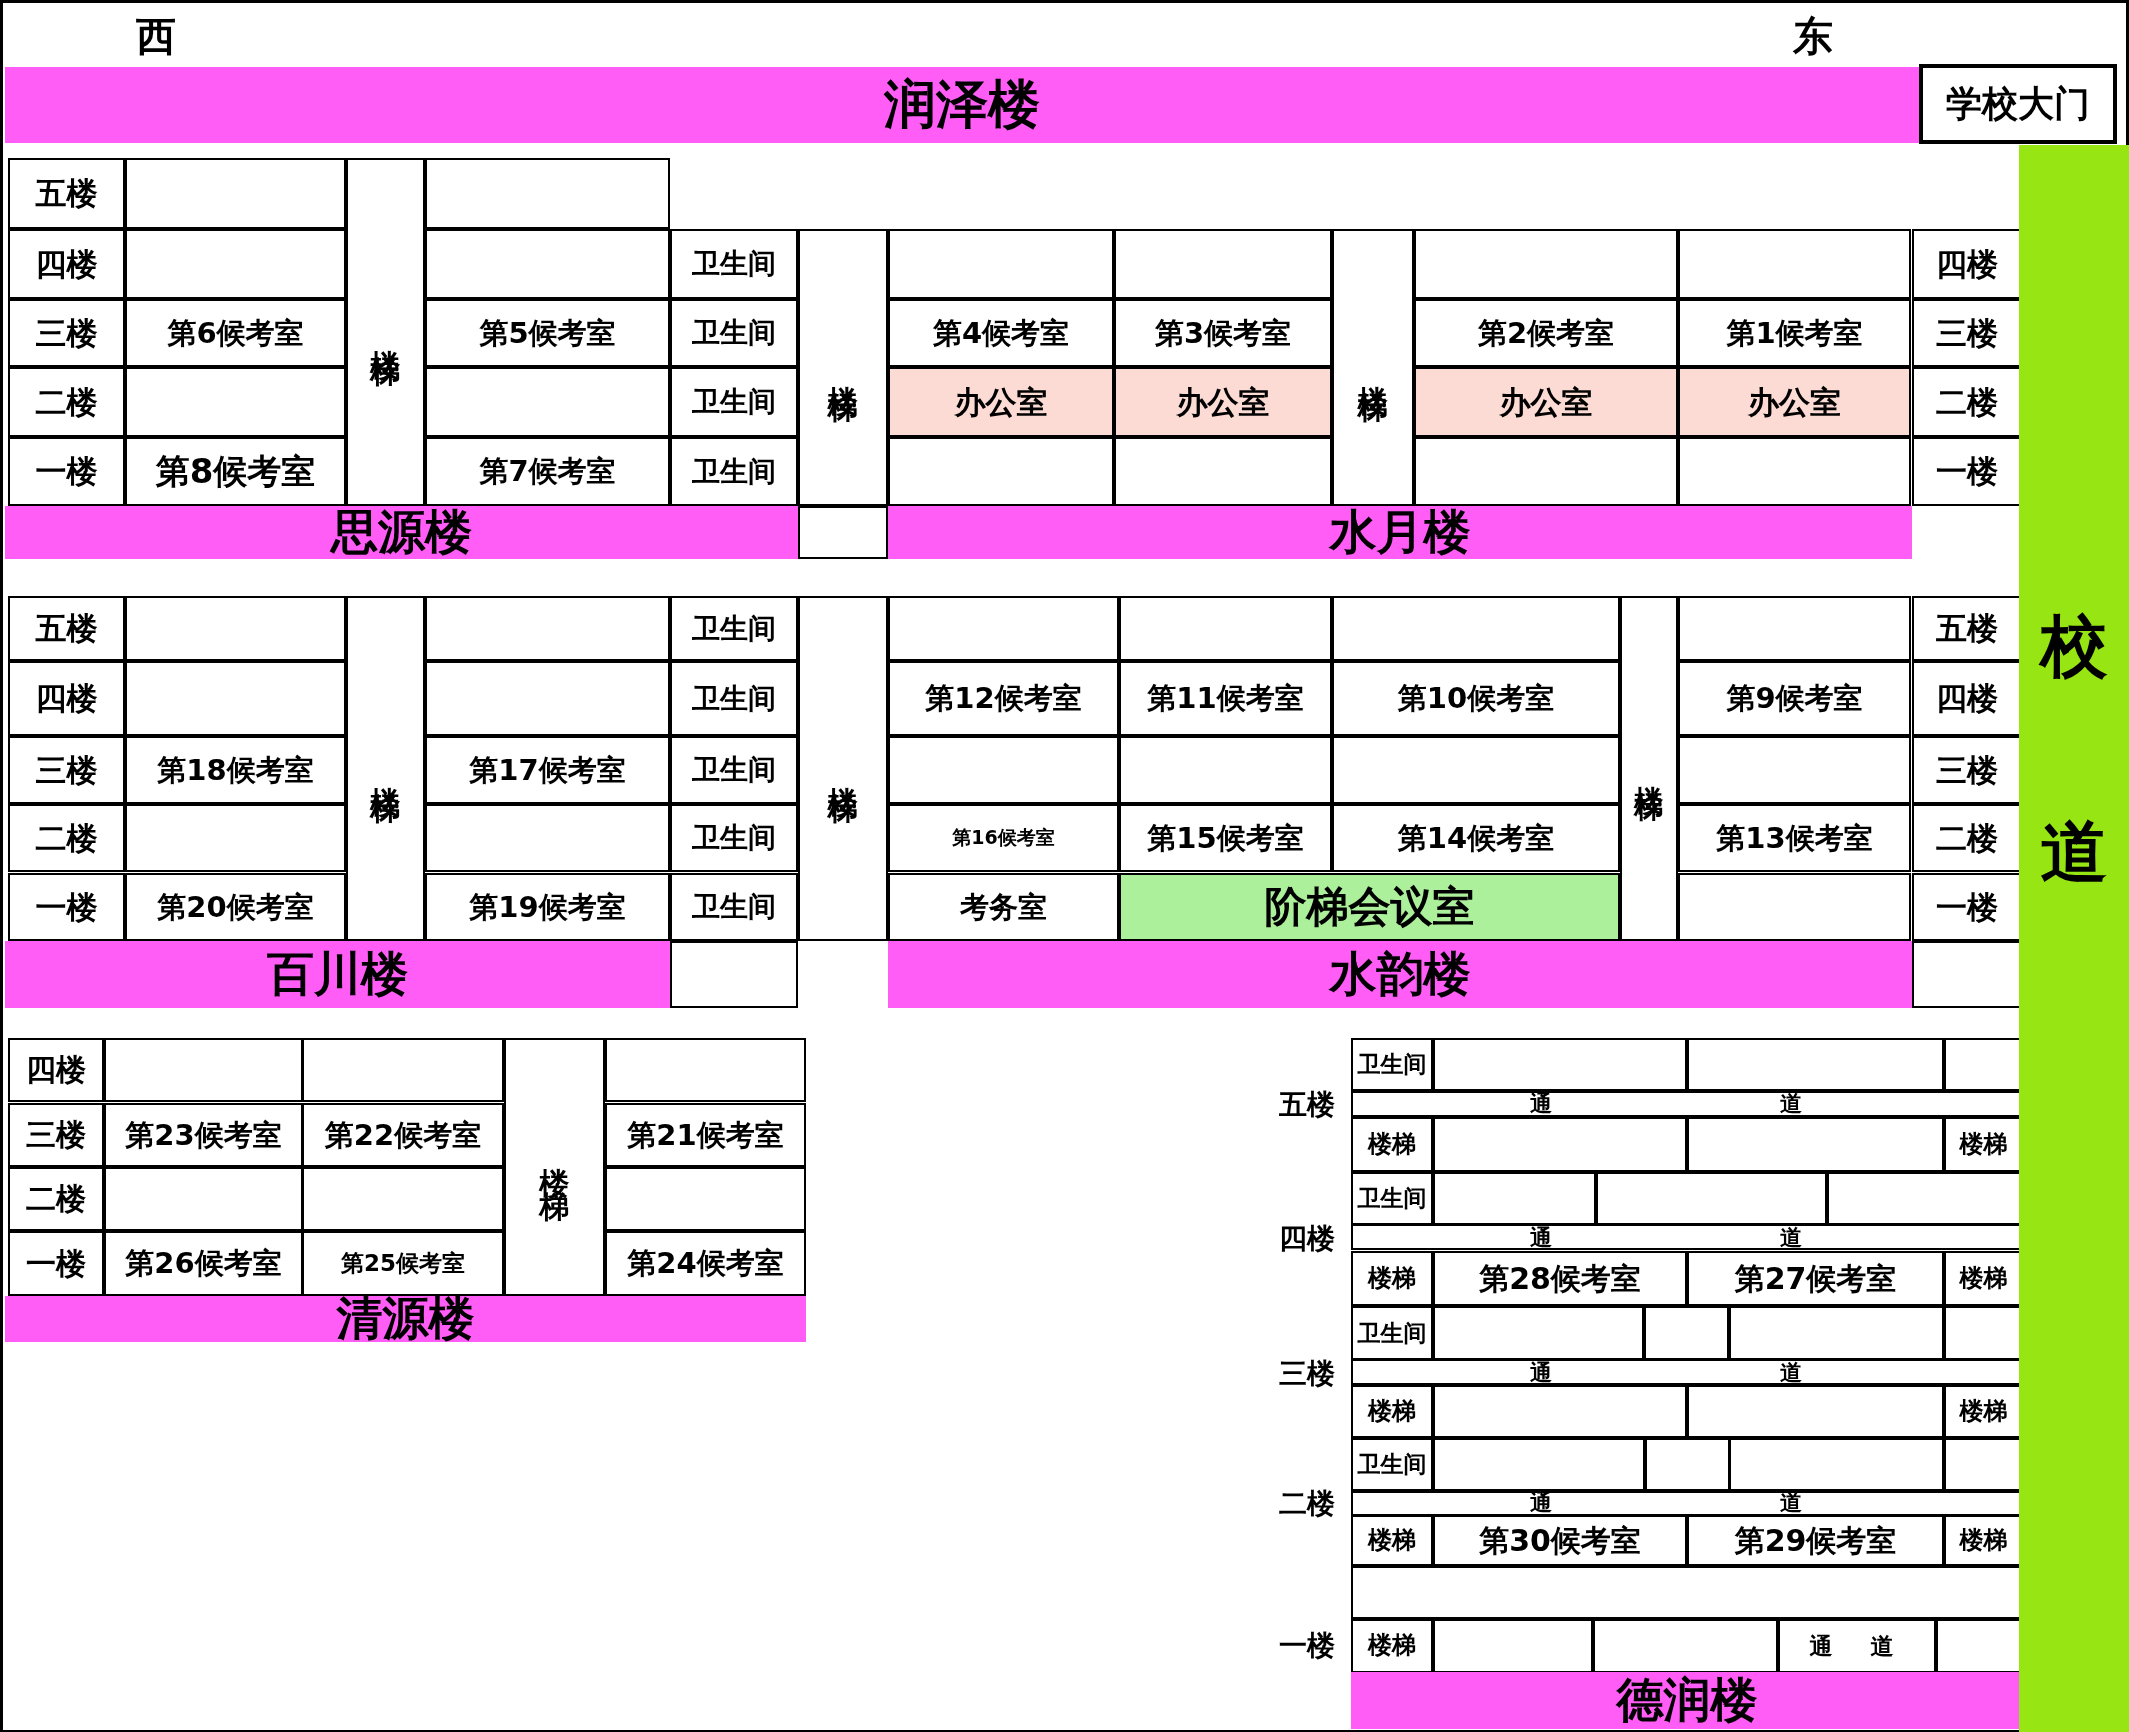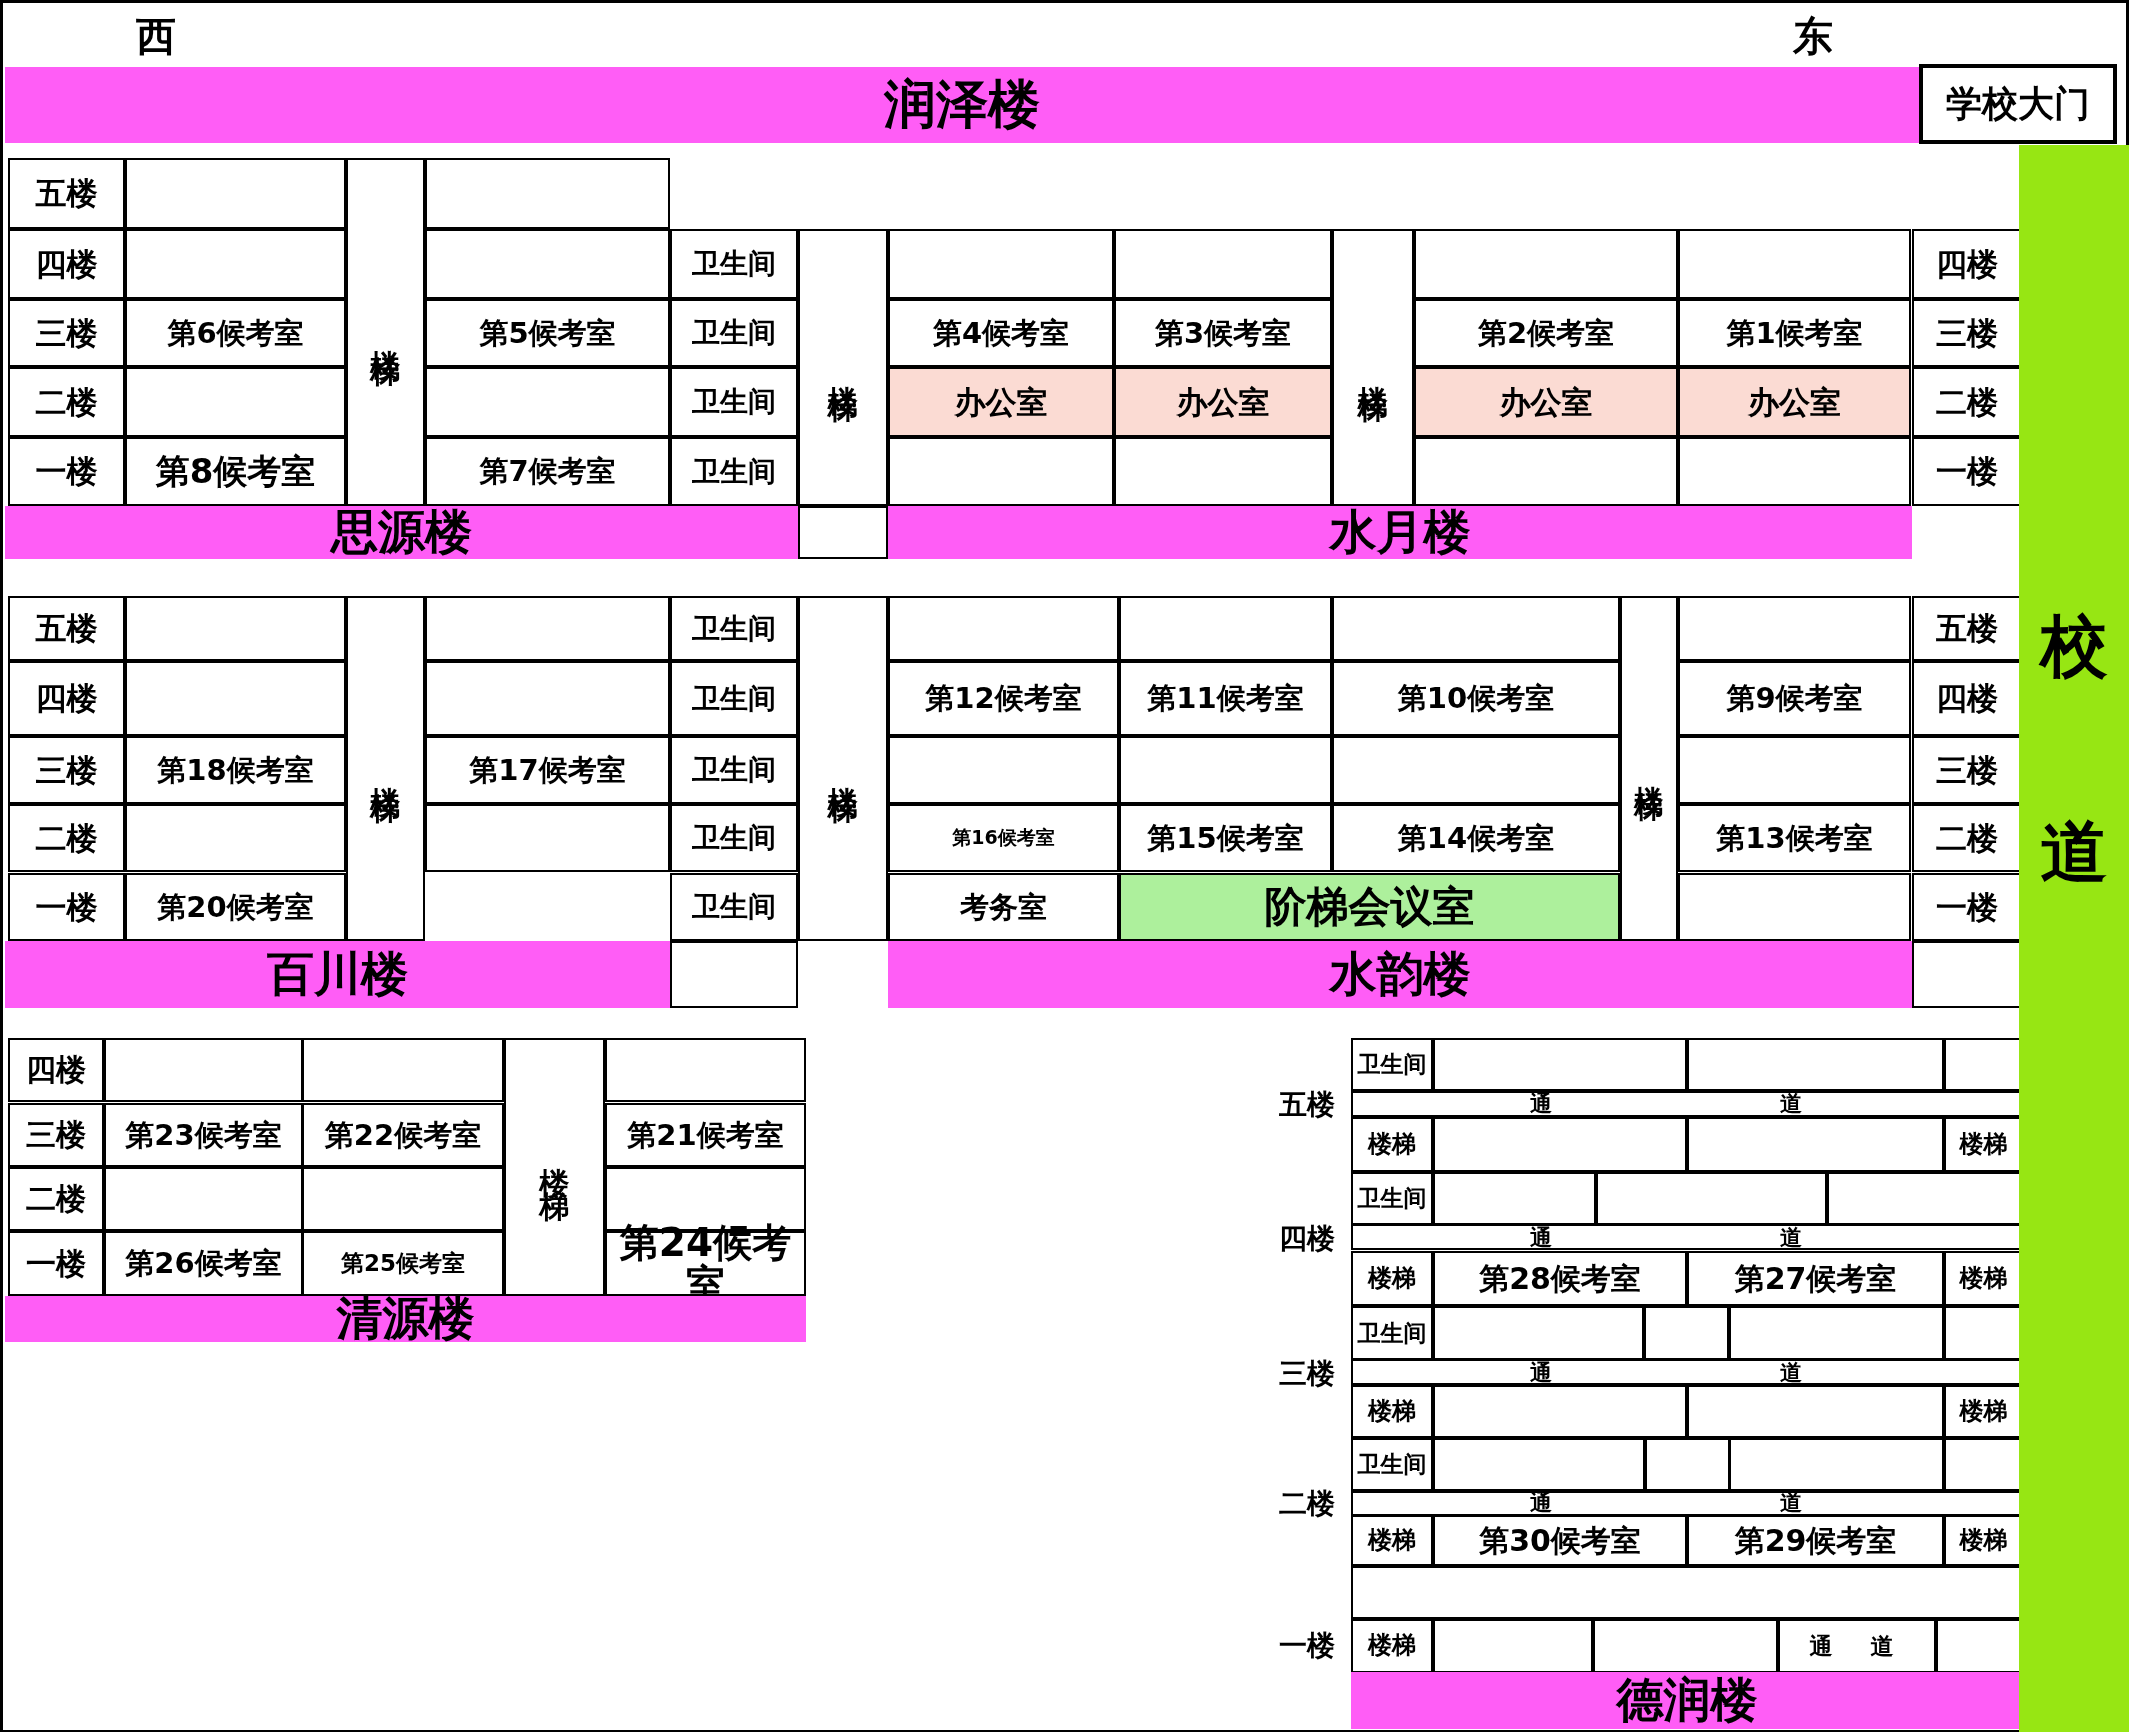--- a/index.html
+++ b/index.html
@@ -91,20 +91,21 @@
     <div class="cell" style="left: 125px; top: 596px; width: 221px; height: 65px; font-size: 29px;"></div>
     <div class="cell" style="left: 125px; top: 661px; width: 221px; height: 75px; font-size: 29px;"></div>
     <div class="cell" style="left: 125px; top: 736px; width: 221px; height: 68px; font-size: 29px;">第18候考室</div>
     <div class="cell" style="left: 125px; top: 804px; width: 221px; height: 68px; font-size: 29px;"></div>
     <div class="cell" style="left: 125px; top: 873px; width: 221px; height: 68px; font-size: 29px;">第20候考室</div>
     <div class="cell vstairs" style="left: 346px; top: 596px; width: 79px; height: 345px; font-size: 30px;">楼梯</div>
     <div class="cell" style="left: 425px; top: 596px; width: 245px; height: 65px; font-size: 29px;"></div>
     <div class="cell" style="left: 425px; top: 661px; width: 245px; height: 75px; font-size: 29px;"></div>
     <div class="cell" style="left: 425px; top: 736px; width: 245px; height: 68px; font-size: 29px;">第17候考室</div>
     <div class="cell" style="left: 425px; top: 804px; width: 245px; height: 68px; font-size: 29px;"></div>
+    <div class="cell" style="left: 425px; top: 873px; width: 245px; height: 68px; font-size: 29px;">第19候考室</div>
     <div class="cell" style="left: 670px; top: 596px; width: 128px; height: 65px; font-size: 28px;">卫生间</div>
     <div class="cell" style="left: 670px; top: 661px; width: 128px; height: 75px; font-size: 28px;">卫生间</div>
     <div class="cell" style="left: 670px; top: 736px; width: 128px; height: 68px; font-size: 28px;">卫生间</div>
     <div class="cell" style="left: 670px; top: 804px; width: 128px; height: 68px; font-size: 28px;">卫生间</div>
     <div class="cell" style="left: 670px; top: 873px; width: 128px; height: 68px; font-size: 28px;">卫生间</div>
     <div class="cell vstairs" style="left: 798px; top: 596px; width: 90px; height: 345px; font-size: 30px;">楼梯</div>
     <div class="cell" style="left: 888px; top: 596px; width: 231px; height: 65px; font-size: 29px;"></div>
     <div class="cell" style="left: 888px; top: 661px; width: 231px; height: 75px; font-size: 29px;">第12候考室</div>
     <div class="cell" style="left: 888px; top: 736px; width: 231px; height: 68px; font-size: 29px;"></div>
     <div class="cell" style="left: 888px; top: 804px; width: 231px; height: 68px; font-size: 19px;">第16候考室</div>
@@ -142,21 +143,21 @@
     <div class="cell" style="left: 104px; top: 1167px; width: 199px; height: 64px; font-size: 29px;"></div>
     <div class="cell" style="left: 104px; top: 1231px; width: 199px; height: 65px; font-size: 29px;">第26候考室</div>
     <div class="cell" style="left: 302px; top: 1038px; width: 202px; height: 64px; font-size: 29px;"></div>
     <div class="cell" style="left: 302px; top: 1103px; width: 202px; height: 64px; font-size: 29px;">第22候考室</div>
     <div class="cell" style="left: 302px; top: 1167px; width: 202px; height: 64px; font-size: 29px;"></div>
     <div class="cell" style="left: 302px; top: 1231px; width: 202px; height: 65px; font-size: 23px;">第25候考室</div>
     <div class="cell vstairs vwide" style="left: 504px; top: 1038px; width: 101px; height: 258px; font-size: 30px;">楼梯</div>
     <div class="cell" style="left: 605px; top: 1038px; width: 201px; height: 64px; font-size: 29px;"></div>
     <div class="cell" style="left: 605px; top: 1103px; width: 201px; height: 64px; font-size: 29px;">第21候考室</div>
     <div class="cell" style="left: 605px; top: 1167px; width: 201px; height: 64px; font-size: 29px;"></div>
-    <div class="cell" style="left: 605px; top: 1231px; width: 201px; height: 65px; font-size: 39px;">第24候考室</div>
+    <div class="cell" style="left: 605px; top: 1231px; width: 201px; height: 65px; font-size: 29px;">第24候考室</div>
     <div class="banner" style="left: 5px; top: 1296px; width: 801px; height: 46px; font-size: 46px;">清源楼</div>
     <div class="cell" style="left: 1351px; top: 1038px; width: 82px; height: 53px; font-size: 23px;">卫生间</div>
     <div class="cell" style="left: 1433px; top: 1038px; width: 254px; height: 53px; font-size: 25px;"></div>
     <div class="cell" style="left: 1687px; top: 1038px; width: 257px; height: 53px; font-size: 25px;"></div>
     <div class="cell" style="left: 1944px; top: 1038px; width: 79px; height: 53px; font-size: 25px;"></div>
     <div class="cell" style="left: 1351px; top: 1091px; width: 672px; height: 26px; font-size: 22px;"></div>
     <div class="cell" style="left: 1351px; top: 1117px; width: 82px; height: 55px; font-size: 24px;">楼梯</div>
     <div class="cell" style="left: 1433px; top: 1117px; width: 254px; height: 55px; font-size: 25px;"></div>
     <div class="cell" style="left: 1687px; top: 1117px; width: 257px; height: 55px; font-size: 25px;"></div>
     <div class="cell" style="left: 1944px; top: 1117px; width: 79px; height: 55px; font-size: 24px;">楼梯</div>

